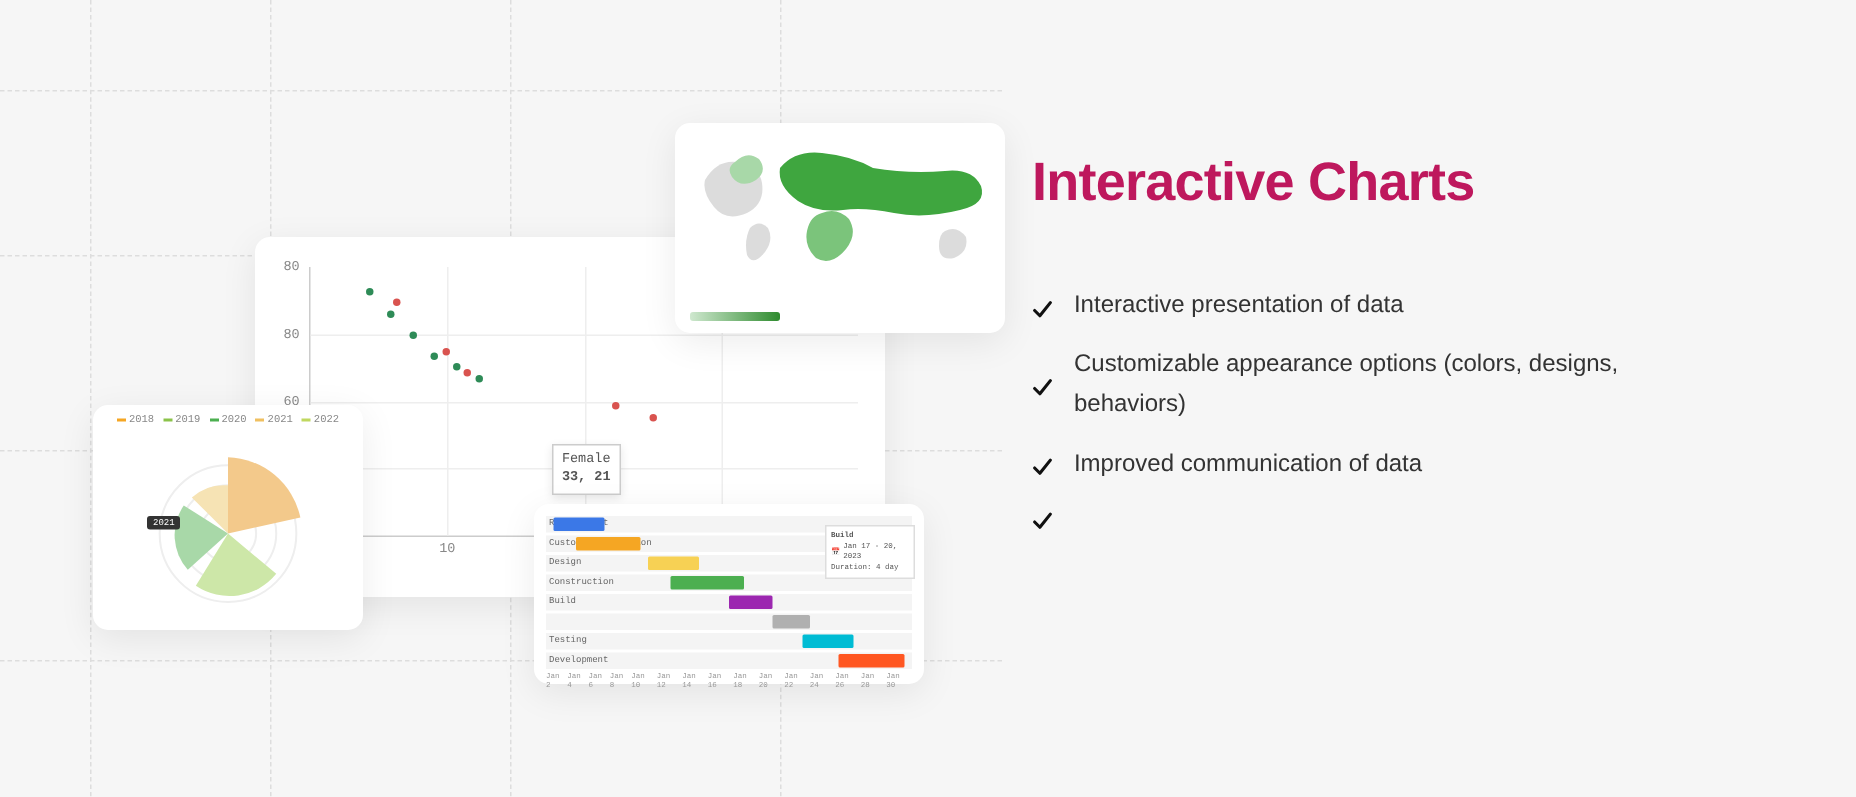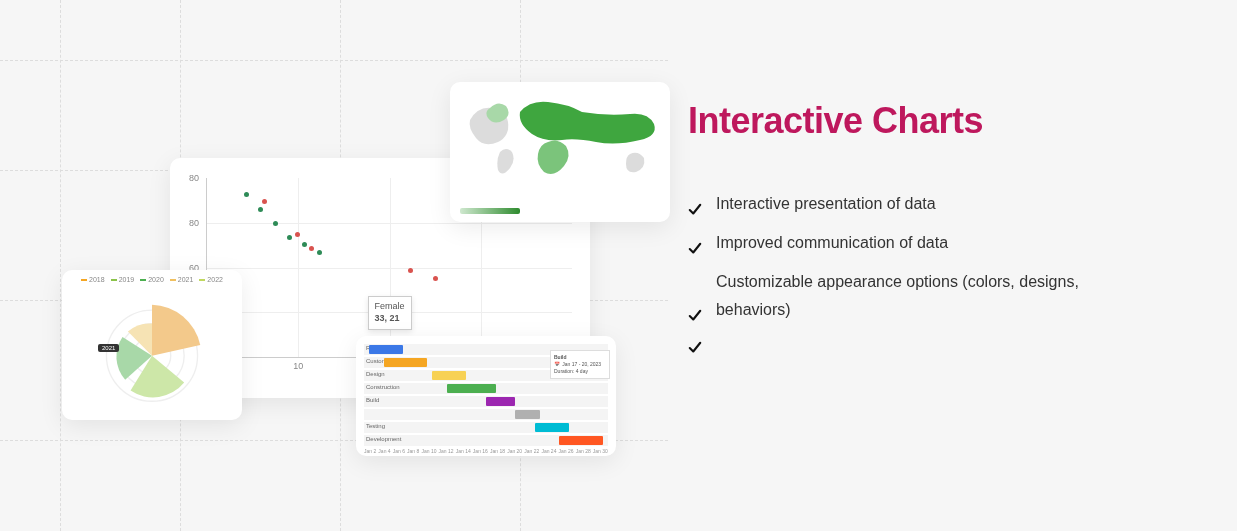--- a/index.html
+++ b/index.html
@@ -36,41 +36,42 @@
     color: #333;
     line-height: 1.7;
     margin-bottom: 40px;
     max-width: 430px;
   }
   ul.benefits {
     list-style: none;
   }
   ul.benefits li {
     display: flex;
-    align-items: flex-end;
+    align-items: center;
     gap: 14px;
     font-size: 16px;
     color: #333;
     line-height: 1.7;
     margin-bottom: 12px;
     max-width: 430px;
   }
   .check svg { width: 14px; height: 14px; display:block; margin-top:6px; }
   
   .grid-lines { position:absolute; inset:0; pointer-events:none; }
   .grid-lines .h, .grid-lines .v { position:absolute; border-color:#ddd; }
   .grid-lines .h { left:0; right:0; border-top:1px dashed #ddd; }
   .grid-lines .v { top:0; bottom:0; border-left:1px dashed #ddd; }
   .card {
     position:absolute;
     background:#fff;
     border-radius:10px;
     box-shadow:0 6px 24px rgba(0,0,0,0.08);
     font-size:9px;
     color:#555;
+    font-family:Liberation Mono, monospace;
   }
   
   .scatter-card { left:170px; top:158px; width:420px; height:240px; padding:20px 18px 18px 36px; }
   .scatter-plot { position:relative; width:100%; height:180px; border-left:1px solid #ccc; border-bottom:1px solid #ccc; }
   .scatter-plot .gridline-h { position:absolute; left:0; right:0; border-top:1px solid #eee; }
   .scatter-plot .gridline-v { position:absolute; top:0; bottom:0; border-left:1px solid #eee; }
   .dot { position:absolute; width:5px; height:5px; border-radius:50%; }
   .dot.male { background:#2e8b57; }
   .dot.female { background:#d9534f; }
   .ylab { position:absolute; left:-18px; font-size:9px; color:#888; transform:translateY(-50%);}
@@ -288,32 +289,32 @@
             </svg>
           </span>
         <span>Interactive presentation of data</span>
       </li>
       <li>
         <span class="check">
             <svg viewBox="0 0 16 16">
               <path d="M2 8 l4 4 l8 -10" fill="none" stroke="#111" stroke-width="2.4" stroke-linecap="round" stroke-linejoin="round"></path>
             </svg>
           </span>
+        <span>Customizable appearance options (colors, designs, behaviors)</span>
+      </li>
+      <li>
+        <span class="check">
+            <svg viewBox="0 0 16 16">
+              <path d="M2 8 l4 4 l8 -10" fill="none" stroke="#111" stroke-width="2.4" stroke-linecap="round" stroke-linejoin="round"></path>
+            </svg>
+          </span>
         <span>Improved communication of data</span>
       </li>
       <li>
         <span class="check">
             <svg viewBox="0 0 16 16">
               <path d="M2 8 l4 4 l8 -10" fill="none" stroke="#111" stroke-width="2.4" stroke-linecap="round" stroke-linejoin="round"></path>
             </svg>
           </span>
-        <span>Customizable appearance options (colors, designs, behaviors)</span>
-      </li>
-      <li>
-        <span class="check">
-            <svg viewBox="0 0 16 16">
-              <path d="M2 8 l4 4 l8 -10" fill="none" stroke="#111" stroke-width="2.4" stroke-linecap="round" stroke-linejoin="round"></path>
-            </svg>
-          </span>
       </li>
     </ul>
   </div>
 </div>
 
 </body></html>

